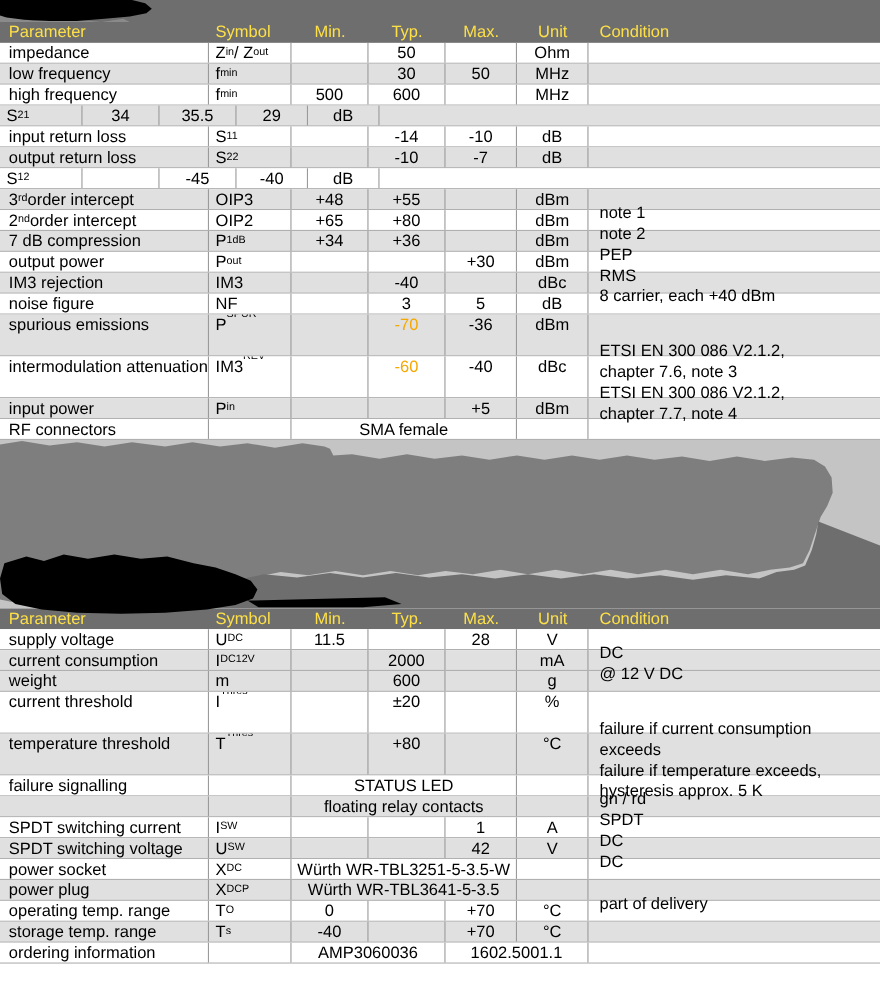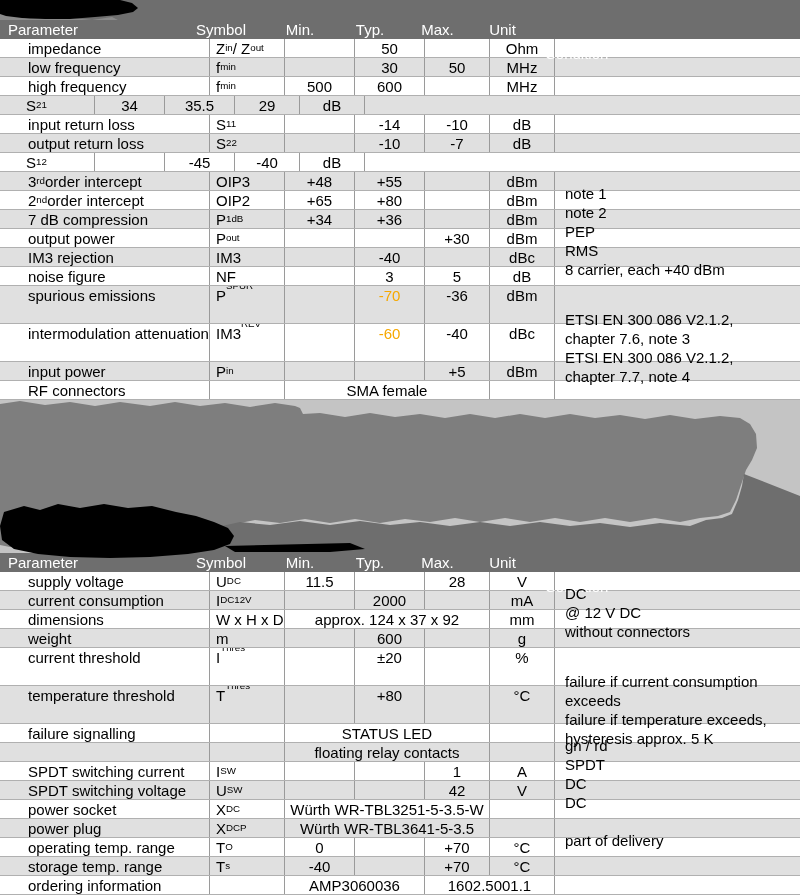--- a/index.html
+++ b/index.html
@@ -13,24 +13,24 @@
     --row_line:#b0b0b0;
   }
   *{margin:0;padding:0;box-sizing:border-box;}
   body{background:#fff;}
   .page{
     position:relative;width:800px;height:896px;overflow:hidden;background:#fff;
     font-family:"Liberation Sans","DejaVu Sans",sans-serif;font-size:15px;color:#000;
   }
   .top-band{position:relative;height:20px;background:var(--header_gray);}
   .top-band svg{position:absolute;top:0;left:0;}
-  .thead{display:flex;height:19px;background:var(--header_gray);color:#ffffff;align-items:flex-start;}
+  .thead{display:flex;height:19px;background:var(--header_gray);color:#fde047;align-items:flex-end;}
   .thead .cell{border:none;}
   .tbody{width:800px;}
-  .trow{display:flex;width:800px;height:19px;background:#fff;border-bottom:1px solid var(--row_line);align-items:center;padding-left:20px;}
+  .trow{display:flex;width:800px;height:19px;background:#fff;border-bottom:1px solid var(--row_line);align-items:center;}
   .trow.alt{background:var(--stripe_gray);}
   .trow.tall{height:38px;align-items:flex-start;line-height:19px;}
   .cell{height:100%;display:flex;align-items:center;border-right:1px solid var(--border_gray);overflow:hidden;white-space:nowrap;}
   .trow.tall .cell{align-items:flex-start;white-space:normal;}
   .c-param{width:190px;padding-left:8px;}
   .c-sym{width:75px;padding-left:6px;}
   .c-min{width:70px;justify-content:center;text-align:center;}
   .c-typ{width:70px;justify-content:center;text-align:center;}
   .c-max{width:65px;justify-content:center;text-align:center;}
   .c-unit{width:65px;justify-content:center;text-align:center;}
@@ -264,27 +264,20 @@
         </div>
         <div class="trow alt">
           <div class="cell c-param">current consumption</div>
           <div class="cell c-sym">I<sub>DC12V</sub></div>
           <div class="cell c-min"></div>
           <div class="cell c-typ">2000</div>
           <div class="cell c-max"></div>
           <div class="cell c-unit">mA</div>
           <div class="cell c-cond">@ 12 V DC</div>
         </div>
-        <div class="trow">
-          <div class="cell c-param">dimensions</div>
-          <div class="cell c-sym">W x H x D</div>
-          <div class="cell c-merge3">approx. 124 x 37 x 92</div>
-          <div class="cell c-unit">mm</div>
-          <div class="cell c-cond">without connectors</div>
-        </div>
         <div class="trow alt">
           <div class="cell c-param">weight</div>
           <div class="cell c-sym">m</div>
           <div class="cell c-min"></div>
           <div class="cell c-typ">600</div>
           <div class="cell c-max"></div>
           <div class="cell c-unit">g</div>
           <div class="cell c-cond"></div>
         </div>
         <div class="trow tall">

